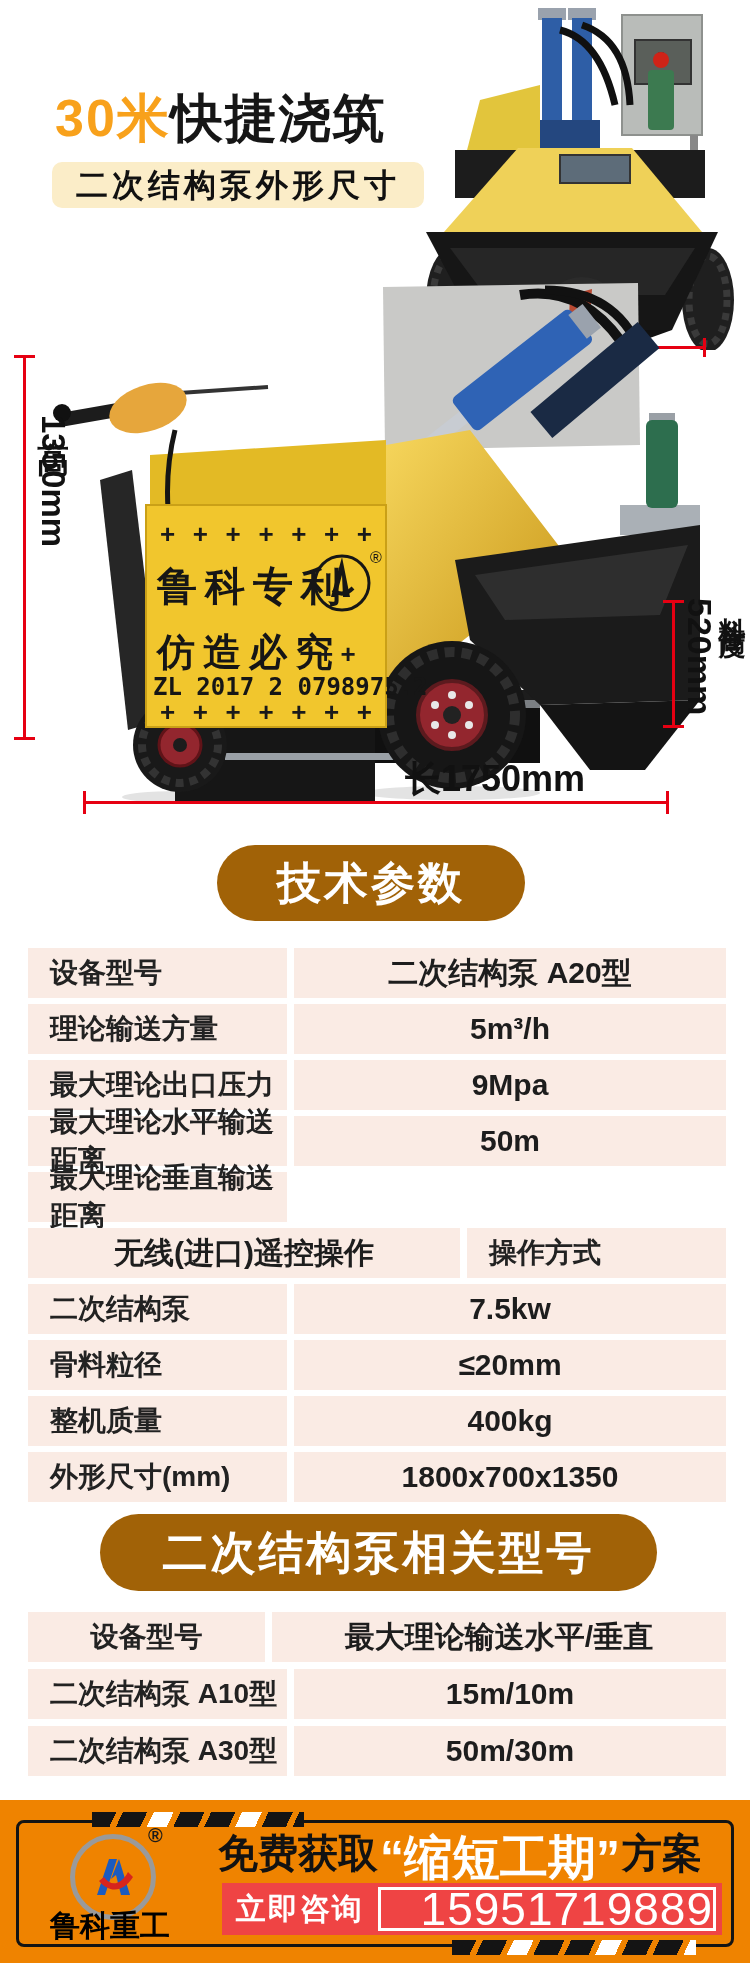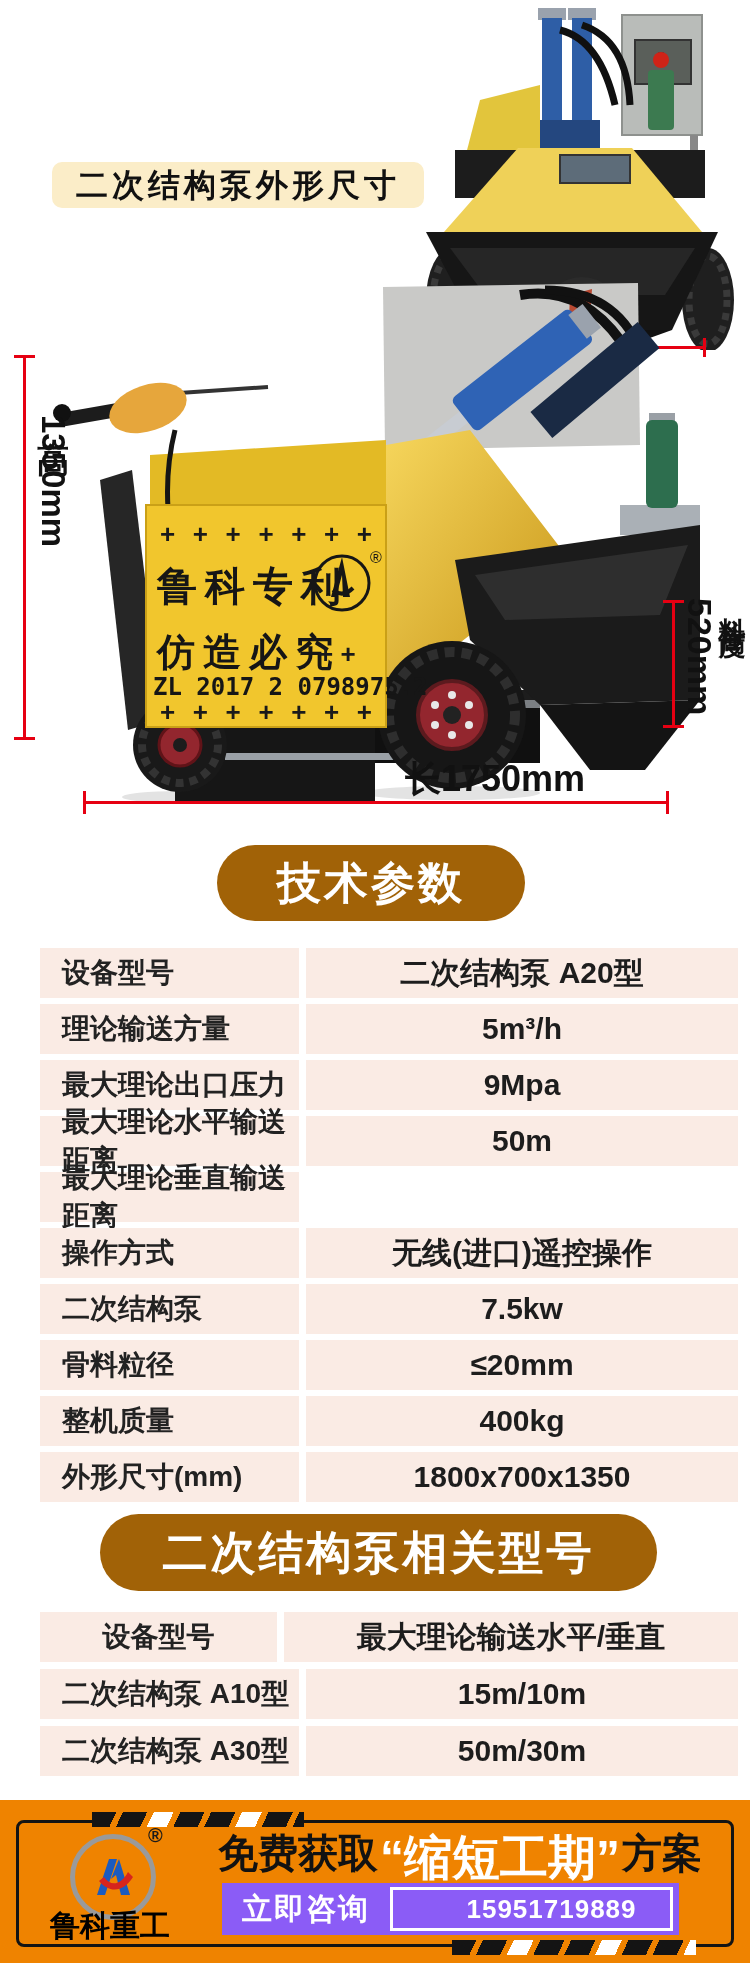--- a/index.html
+++ b/index.html
@@ -17,21 +17,21 @@
   .cap-v{width:3px;}
   .dim-label{position:absolute;font-weight:700;color:#111;}
   .v-text{position:absolute;writing-mode:vertical-rl;text-orientation:mixed;font-weight:700;color:#111;}
   .v-upright{text-orientation:upright;}
   
   .pill{position:absolute;background:#a16207;border-radius:40px;color:#fff;font-weight:800;
         display:flex;align-items:center;justify-content:center;letter-spacing:3px;}
   .pill1{left:217px;top:845px;width:308px;height:76px;font-size:44px;}
   .pill2{left:100px;top:1514px;width:557px;height:77px;font-size:45px;}
   
-  .tbl{position:absolute;left:28px;width:698px;display:flex;flex-direction:column;gap:6px;margin-left:12px;}
+  .tbl{position:absolute;left:28px;width:698px;display:flex;flex-direction:column;gap:6px;}
   .tbl1{top:948px;}
   .tbl2{top:1612px;gap:7px;}
   .trow{display:flex;gap:7px;height:50px;}
   .tcell{background:#FAEBE4;display:flex;align-items:center;}
   .tlabel{width:237px;padding-left:22px;font-size:28px;font-weight:700;color:#222;}
   .tvalue{flex:1;justify-content:center;font-size:30px;font-weight:700;color:#1d1d1d;text-align:center;}
   .tcenter{justify-content:center;padding-left:0;}
   
   .footer{position:absolute;left:0;top:1800px;width:750px;height:163px;background:#EF8300;}
   .frame{position:absolute;left:16px;top:20px;right:16px;bottom:16px;border:3px solid #141414;border-radius:8px;}
@@ -40,32 +40,35 @@
   .stripes.tl{left:92px;top:12px;width:212px;}
   .stripes.br{left:452px;bottom:8px;width:244px;}
   .logo-ring{position:absolute;left:70px;top:1834px;width:76px;height:76px;border:5px solid #9a9a9a;border-radius:50%;
              display:flex;align-items:center;justify-content:center;}
   .logo-reg{position:absolute;left:148px;top:1824px;font-size:20px;font-weight:700;color:#1a1a1a;}
   .brand{position:absolute;left:40px;top:1906px;width:140px;text-align:center;font-size:30px;font-weight:900;
          color:#000;font-family:"DejaVu Serif","Liberation Serif",serif;}
   .headline{position:absolute;left:218px;top:1826px;width:500px;height:62px;display:flex;white-space:nowrap;}
   .hl-black{font-size:40px;font-weight:900;color:#121212;}
   .hl-white{font-size:48px;font-weight:900;color:#ffffff;margin:0 2px;}
-  .cta-bar{position:absolute;left:222px;top:1883px;width:457px;height:52px;background:#8b5cf6;display:flex;}
+  .cta-bar{position:absolute;left:222px;top:1883px;width:500px;height:52px;background:#ef4444;display:flex;}
   .cta-label{width:168px;display:flex;align-items:center;justify-content:center;color:#fff;font-size:30px;font-weight:800;letter-spacing:2px;}
   .phone-box{flex:1;margin:4px 6px 4px 0;border:3px solid #fff;display:flex;align-items:center;justify-content:center;
-             color:#fff;font-size:26px;font-weight:700;letter-spacing:1px;padding-left:40px;}
+             color:#fff;font-size:46px;font-weight:400;letter-spacing:1px;padding-left:40px;}
   svg{position:absolute;}
   .sign-cn{font-weight:700;letter-spacing:8px;}
 </style>
 </head>
 <body>
 
 <div class="page">
 
+  <div class="title">
+    <span class="hl">30米</span><span class="rest">快捷浇筑</span>
+  </div>
   <div class="badge">二次结构泵外形尺寸</div>
 
   <svg style="left:410px;top:0;" width="340" height="350" viewBox="0 0 340 350">
     <rect x="212" y="15" width="80" height="120" fill="#b9bcb9" stroke="#8e918e" stroke-width="2"></rect>
     <rect x="225" y="40" width="56" height="44" fill="#5a5f5a" stroke="#333" stroke-width="2"></rect>
     <rect x="280" y="135" width="8" height="60" fill="#888"></rect>
     <rect x="128" y="8" width="28" height="12" fill="#9aa2ad"></rect>
     <rect x="158" y="8" width="28" height="12" fill="#9aa2ad"></rect>
     <rect x="132" y="18" width="20" height="115" fill="#2e5ea6"></rect>
     <rect x="162" y="18" width="20" height="115" fill="#2e5ea6"></rect>
@@ -201,22 +204,22 @@
       <div class="tcell tvalue">9Mpa</div>
     </div>
     <div class="trow">
       <div class="tcell tlabel">最大理论水平输送距离</div>
       <div class="tcell tvalue">50m</div>
     </div>
     <div class="trow">
       <div class="tcell tlabel">最大理论垂直输送距离</div>
     </div>
     <div class="trow">
+      <div class="tcell tvalue">无线(进口)遥控操作</div>
       <div class="tcell tlabel">操作方式</div>
-      <div class="tcell tvalue">无线(进口)遥控操作</div>
     </div>
     <div class="trow">
       <div class="tcell tlabel">二次结构泵</div>
       <div class="tcell tvalue">7.5kw</div>
     </div>
     <div class="trow">
       <div class="tcell tlabel">骨料粒径</div>
       <div class="tcell tvalue">≤20mm</div>
     </div>
     <div class="trow">

